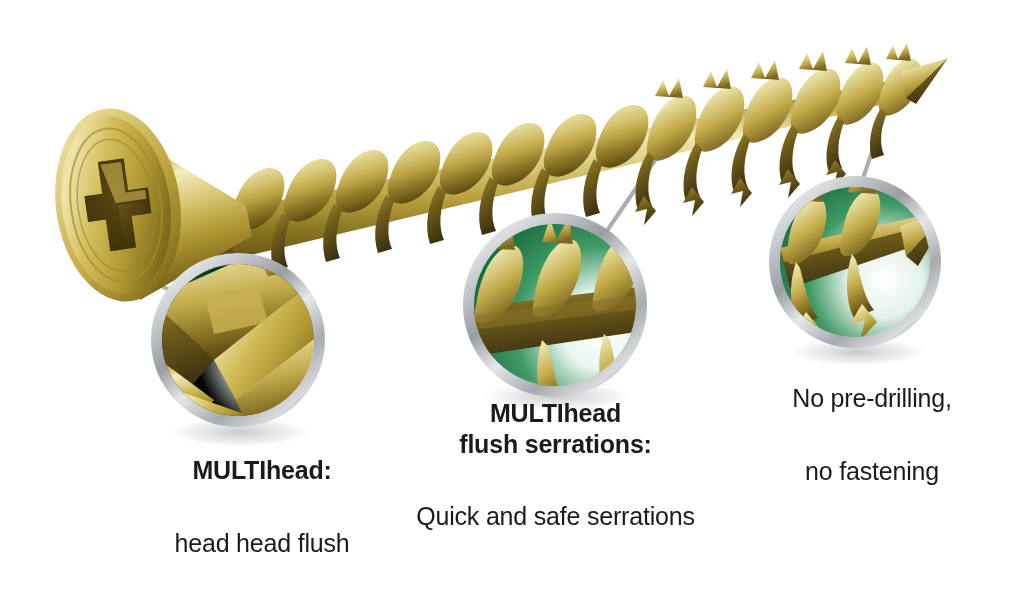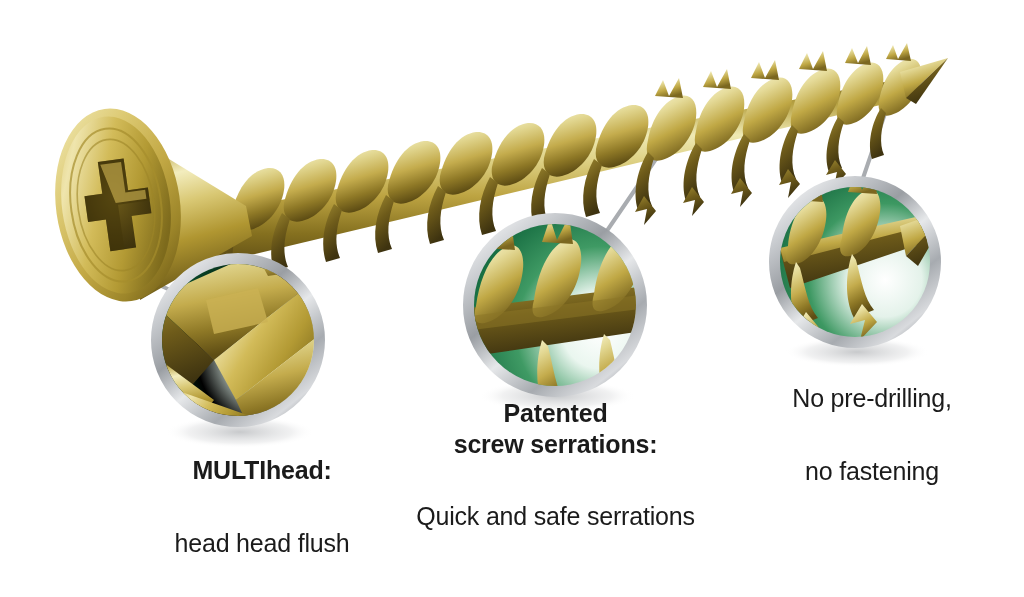--- a/index.html
+++ b/index.html
@@ -353,22 +353,22 @@
       </g>
     </g>
   </svg>
 
   <div class="callout" id="callout-multihead">
     <div class="headline">MULTIhead:</div>
     <div class="body">head head flush</div>
   </div>
 
   <div class="callout" id="callout-serrations">
-    <div class="headline">Patented</div>
-    <div class="headline">screw serrations:</div>
+    <div class="headline">MULTIhead</div>
+    <div class="headline">flush serrations:</div>
     <div class="body">Quick and safe serrations</div>
   </div>
 
   <div class="callout" id="callout-point">
     <div class="body">No pre-drilling,</div>
     <div class="body">no fastening</div>
   </div>
 
 </div>
 

